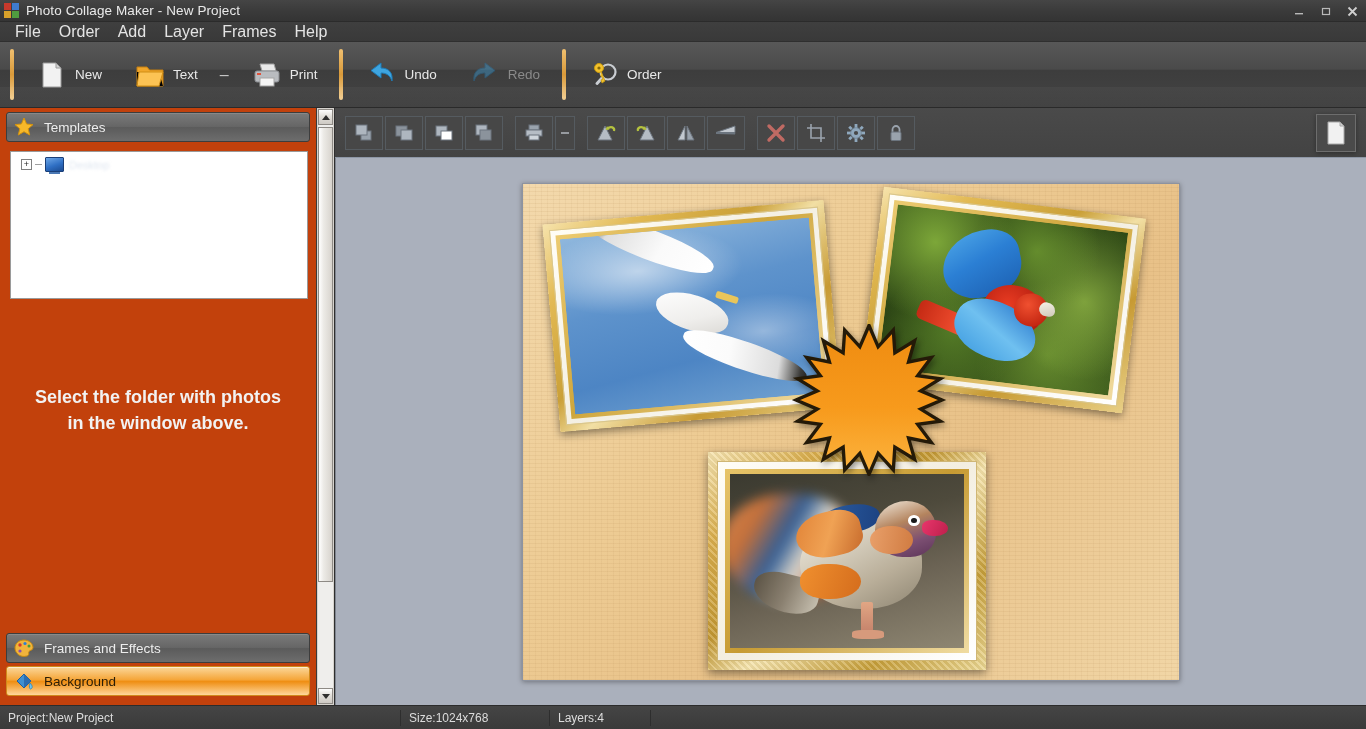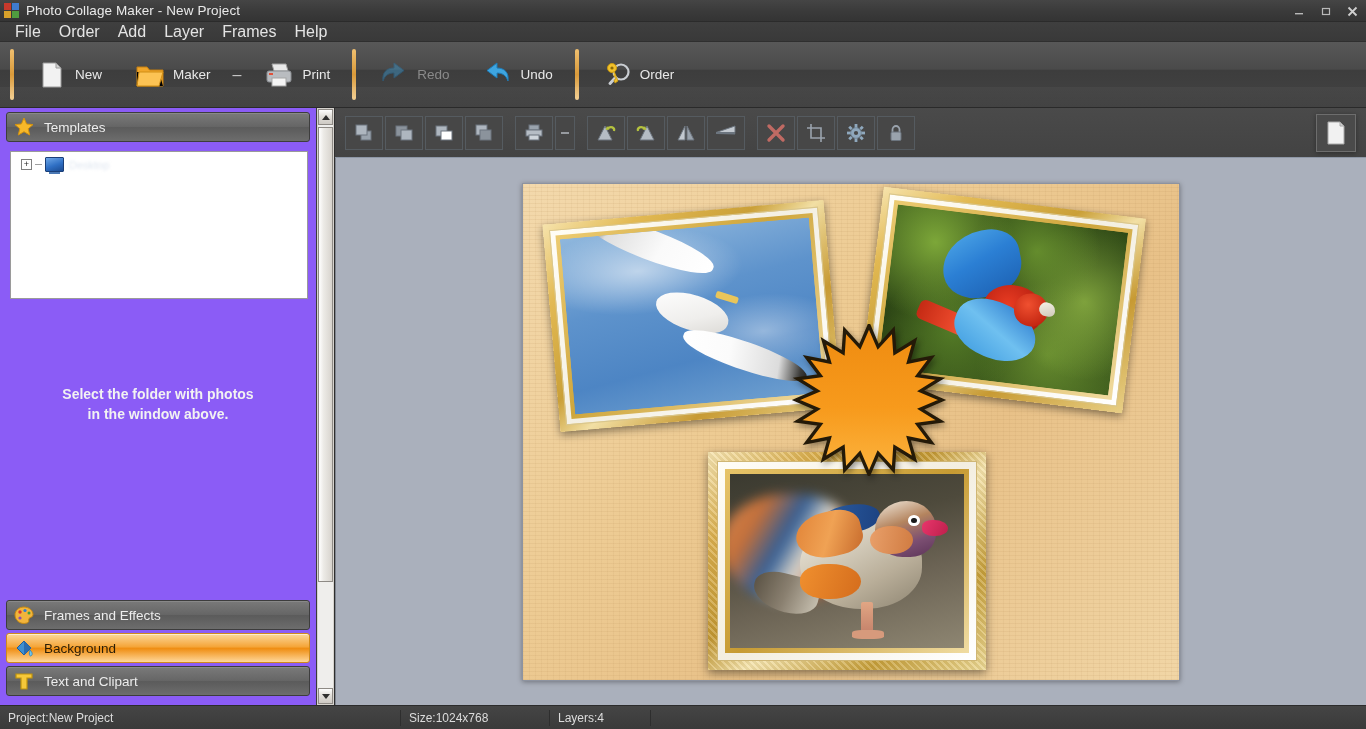--- a/index.html
+++ b/index.html
@@ -99,21 +99,21 @@
 
   
   .sidebar {
     width:335px; flex:0 0 335px; display:flex;
     background:#4a4a4a; position:relative;
     border-right:1px solid #2e2e2e;
   }
   .sidebar-inner {
     flex:1 1 auto; display:flex; flex-direction:column;
     padding:4px 6px 4px 6px; min-width:0;
-    background: #8b5cf6;
+    background: #c2410c;
   }
   .sb-item {
     height:30px; flex:0 0 30px; margin-bottom:3px;
     display:flex; align-items:center; gap:9px;
     padding-left:6px; border-radius:3px;
     font-size:13.5px;
     background: linear-gradient(180deg,#7a7a7a 0%, #666666 48%, #5b5b5b 52%, #6d6d6d 100%);
     color:#ededed;
     border:1px solid #3d3d3d;
     box-shadow: inset 0 1px 0 rgba(255,255,255,0.12);
@@ -148,21 +148,21 @@
   .tree-label {
     font-size:11px; color:#dfe6f0; filter: blur(1.6px);
     padding-left:2px; white-space:nowrap;
   }
 
   .hint-area {
     flex:1 1 auto; display:flex; align-items:flex-start; justify-content:center;
     padding-top:80px; min-height:0;
   }
   .hint-text {
-    color:#f2f2f2; font-size:14px; font-weight:bold; text-align:center;
+    color:#f2f2f2; font-size:18px; font-weight:bold; text-align:center;
     line-height:1.42;
   }
 
   .sb-bottom { flex:0 0 auto; padding-bottom:2px; }
 
   
   .sb-scroll {
     width:18px; flex:0 0 18px; background:#d6d3ce;
     display:flex; flex-direction:column; align-items:stretch;
     border-left:1px solid #3a3a3a;
@@ -488,56 +488,56 @@
     </div>
 
     <div class="tb-btn">
       <div class="tb-ico">
         <svg width="32" height="32" viewBox="0 0 32 32">
           <path d="M3 8 h10 l2.5 3 H29 v16 H3 Z" fill="#f0a62a" stroke="#c47f10" stroke-width="1"></path>
           <path d="M3 13 h22 l4 14 H3 Z" fill="#fbc košt"></path>
           <path d="M5 13 h24 l-4 14 H3 Z" fill="#fcc354" stroke="#d08e15" stroke-width="1"></path>
         </svg>
       </div>
-      <span class="tb-label">Maker</span>
+      <span class="tb-label">Text</span>
     </div>
 
 
     <div class="tb-dash">–</div>
 
     <div class="tb-btn">
       <div class="tb-ico">
         <svg width="32" height="32" viewBox="0 0 32 32">
           <path d="M9 5 h14 l2 7 H11 Z" fill="#e9e9e9" stroke="#a0a0a0"></path>
           <rect x="4" y="12" width="24" height="11" rx="2" fill="#b9bcc0" stroke="#8b8e92"></rect>
           <rect x="9" y="19" width="14" height="8" fill="#f4f4f4" stroke="#a5a5a5"></rect>
           <rect x="6" y="14" width="4" height="2" fill="#e0513a"></rect>
         </svg>
       </div>
       <span class="tb-label">Print</span>
     </div>
 
     <div class="tb-sep"></div>
 
+    <div class="tb-btn">
+      <div class="tb-ico">
+        <svg width="32" height="32" viewBox="0 0 32 32">
+          <path d="M16 9 C24 9 28 14 27 22 C25 16 21 14 16 14 L16 19 L6 11.5 L16 4 Z" fill="#3ea5e0" stroke="#1d7cb8" stroke-width="1"></path>
+        </svg>
+      </div>
+      <span class="tb-label">Undo</span>
+    </div>
+
     <div class="tb-btn disabled">
       <div class="tb-ico">
         <svg width="32" height="32" viewBox="0 0 32 32" opacity="0.4">
           <path d="M16 9 C8 9 4 14 5 22 C7 16 11 14 16 14 L16 19 L26 11.5 L16 4 Z" fill="#3ea5e0" stroke="#1d7cb8" stroke-width="1"></path>
         </svg>
       </div>
       <span class="tb-label">Redo</span>
-    </div>
-
-    <div class="tb-btn">
-      <div class="tb-ico">
-        <svg width="32" height="32" viewBox="0 0 32 32">
-          <path d="M16 9 C24 9 28 14 27 22 C25 16 21 14 16 14 L16 19 L6 11.5 L16 4 Z" fill="#3ea5e0" stroke="#1d7cb8" stroke-width="1"></path>
-        </svg>
-      </div>
-      <span class="tb-label">Undo</span>
     </div>
 
     <div class="tb-sep"></div>
 
     <div class="tb-btn">
       <div class="tb-ico">
         <svg width="32" height="32" viewBox="0 0 32 32">
           <circle cx="20" cy="13" r="7.5" fill="none" stroke="#c9cdd2" stroke-width="2.2"></circle>
           <path d="M14.5 18.5 L9 24.5" stroke="#c9cdd2" stroke-width="3" stroke-linecap="round"></path>
           <circle cx="11" cy="9" r="4.5" fill="#f2c12c" stroke="#c99a10"></circle>
@@ -598,28 +598,20 @@
             <span class="sb-ico">
               <svg width="22" height="22" viewBox="0 0 22 22">
                 <path d="M4 11 L11 4 L18 11 L11 18 Z" fill="#3f8fd0" stroke="#1e5f9c" stroke-width="1"></path>
                 <path d="M11 4 L18 11 L11 18 Z" fill="#2b6cb0"></path>
                 <path d="M17 13 C19 15 20 17 18.5 18.5 C17 20 15.5 18 17 13 Z" fill="#6fc4ee" stroke="#2b83b8" stroke-width=".8"></path>
               </svg>
             </span>
             <span>Background</span>
           </div>
 
-          <div class="sb-item">
-            <span class="sb-ico">
-              <svg width="22" height="22" viewBox="0 0 22 22">
-                <path d="M3 4 H19 V8 H14 V19 H8 V8 H3 Z" fill="#f6c83a" stroke="#c0930c" stroke-width="1.2"></path>
-              </svg>
-            </span>
-            <span>Text and Clipart</span>
-          </div>
         </div>
       </div>
 
       <div class="sb-scroll">
         <div class="sb-arrow">
             <span class="caret up"></span>
           </div>
         <div class="sb-track">
           <div class="sb-thumb"></div>
         </div>

